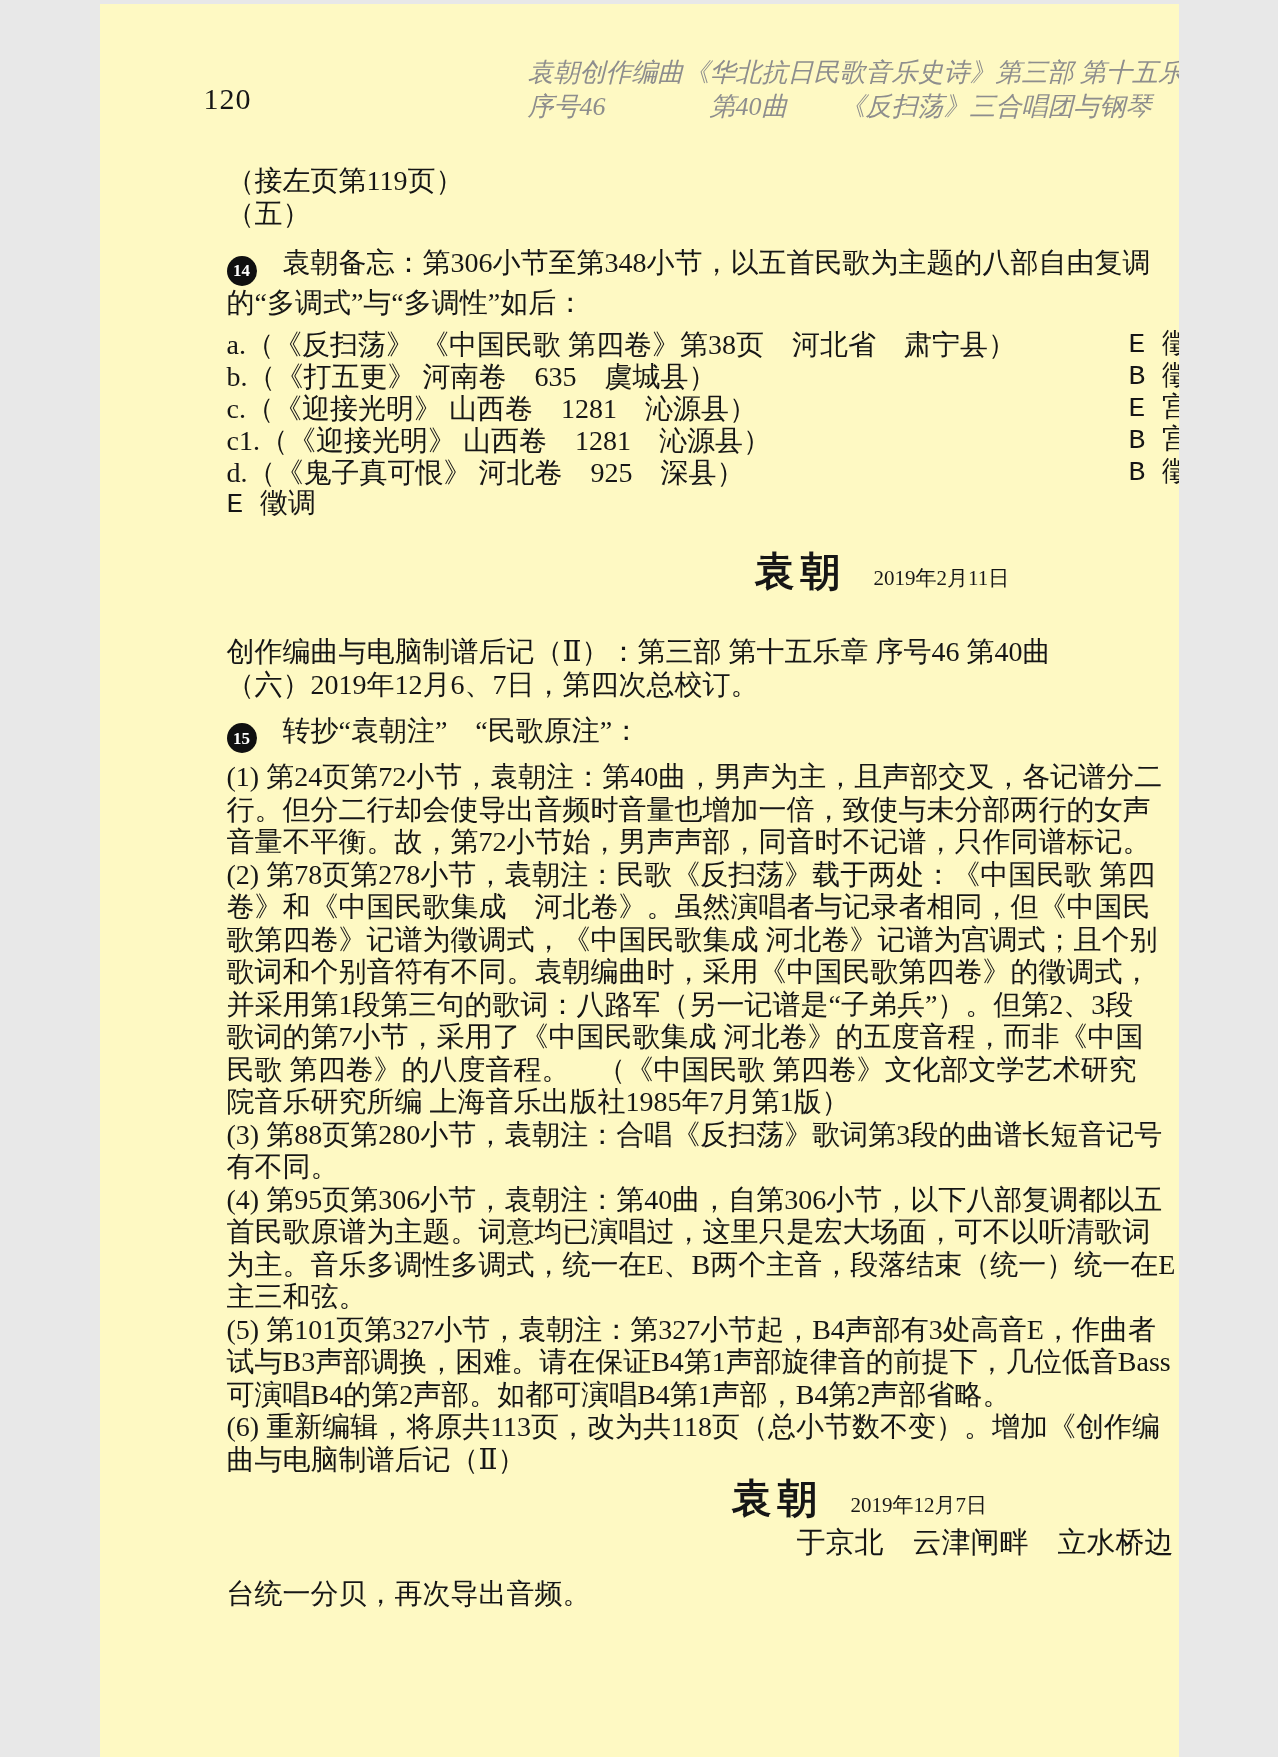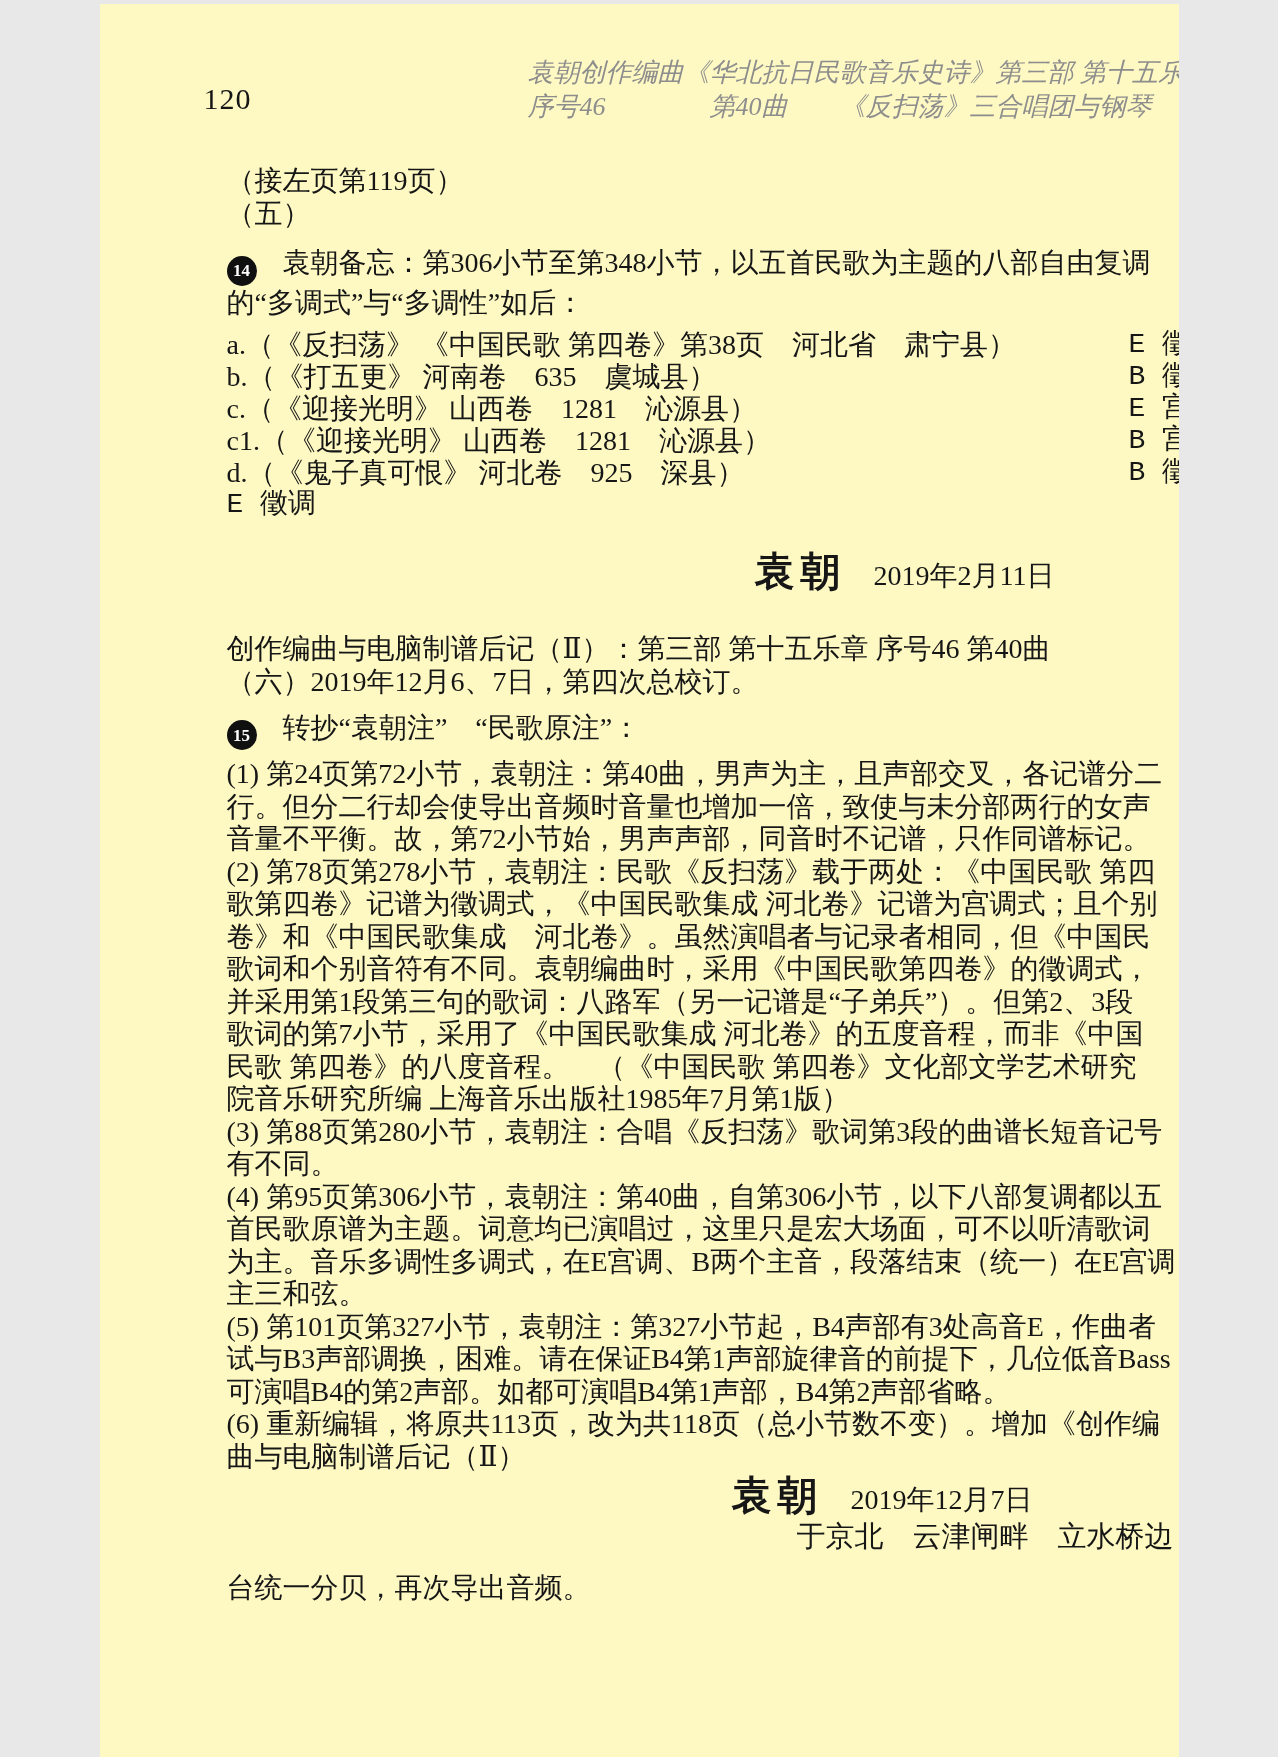--- a/index.html
+++ b/index.html
@@ -42,21 +42,21 @@
   .song-list{margin-top:10px;line-height:32px;}
   .song-row{display:flex;justify-content:space-between;}
   .song-key{width:130px;flex:none;text-align:left;font-family:Liberation Mono, monospace;}
   .signature{white-space:nowrap;}
   .sig1{margin-top:34px;padding-left:528px;}
   .sig2{margin-top:6px;padding-left:505px;}
   .sig-name{
     font-weight:900;font-size:40px;letter-spacing:6px;
     font-family:"Liberation Serif","DejaVu Serif",serif;
   }
-  .sig-date{font-size:28px;margin-left:20px;}
+  .sig-date{font-size:21px;margin-left:20px;}
   .sig-place{padding-left:570px;font-size:29px;margin-top:4px;white-space:nowrap;}
   .postscript{margin-top:40px;}
   .note15-title{margin-top:13px;}
   .notes{margin-top:8px;line-height:32.5px;}
   .footer-block{margin-top:18px;}
   .scan-artifact{
     position:absolute;left:1088px;top:1714px;width:148px;height:5px;
     background:repeating-linear-gradient(90deg,#c9c9c9 0 9px,transparent 9px 15px);
     opacity:.55;
   }
@@ -123,32 +123,32 @@
 
     <div class="line note15-title">
       <span class="badge lead">15</span><span>转抄“袁朝注”　“民歌原注”：</span>
     </div>
 
     <div class="notes">
       <div class="line">(1) 第24页第72小节，袁朝注：第40曲，男声为主，且声部交叉，各记谱分二</div>
       <div class="line">行。但分二行却会使导出音频时音量也增加一倍，致使与未分部两行的女声</div>
       <div class="line">音量不平衡。故，第72小节始，男声声部，同音时不记谱，只作同谱标记。</div>
       <div class="line">(2) 第78页第278小节，袁朝注：民歌《反扫荡》载于两处：《中国民歌 第四</div>
+      <div class="line">卷》和《中国民歌集成　河北卷》。虽然演唱者与记录者相同，但《中国民</div>
       <div class="line">歌第四卷》记谱为徵调式，《中国民歌集成 河北卷》记谱为宫调式；且个别</div>
-      <div class="line">卷》和《中国民歌集成　河北卷》。虽然演唱者与记录者相同，但《中国民</div>
       <div class="line">歌词和个别音符有不同。袁朝编曲时，采用《中国民歌第四卷》的徵调式，</div>
       <div class="line">并采用第1段第三句的歌词：八路军（另一记谱是“子弟兵”）。但第2、3段</div>
       <div class="line">歌词的第7小节，采用了《中国民歌集成 河北卷》的五度音程，而非《中国</div>
       <div class="line">民歌 第四卷》的八度音程。　（《中国民歌 第四卷》文化部文学艺术研究</div>
       <div class="line">院音乐研究所编 上海音乐出版社1985年7月第1版）</div>
       <div class="line">(3) 第88页第280小节，袁朝注：合唱《反扫荡》歌词第3段的曲谱长短音记号</div>
       <div class="line">有不同。</div>
       <div class="line">(4) 第95页第306小节，袁朝注：第40曲，自第306小节，以下八部复调都以五</div>
       <div class="line">首民歌原谱为主题。词意均已演唱过，这里只是宏大场面，可不以听清歌词</div>
-      <div class="line">为主。音乐多调性多调式，在E宫调、B两个主音，段落结束（统一）在E宫调</div>
+      <div class="line">为主。音乐多调性多调式，统一在E、B两个主音，段落结束（统一）统一在E</div>
       <div class="line">主三和弦。</div>
       <div class="line">(5) 第101页第327小节，袁朝注：第327小节起，B4声部有3处高音E，作曲者</div>
       <div class="line">试与B3声部调换，困难。请在保证B4第1声部旋律音的前提下，几位低音Bass</div>
       <div class="line">可演唱B4的第2声部。如都可演唱B4第1声部，B4第2声部省略。</div>
       <div class="line">(6) 重新编辑，将原共113页，改为共118页（总小节数不变）。增加《创作编</div>
       <div class="line">曲与电脑制谱后记（Ⅱ）</div>
     </div>
 
     <div class="signature sig2">
       <span class="sig-name">袁朝</span>

